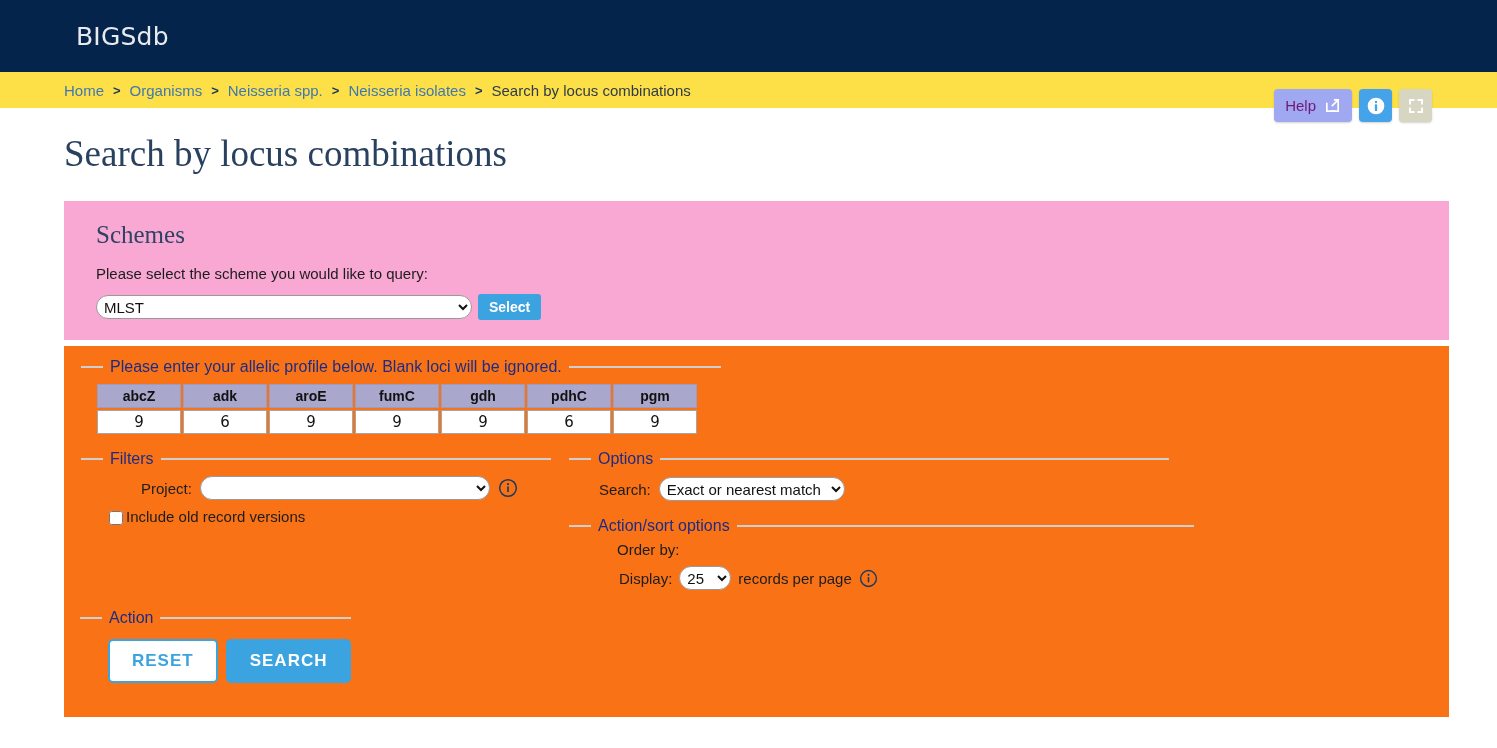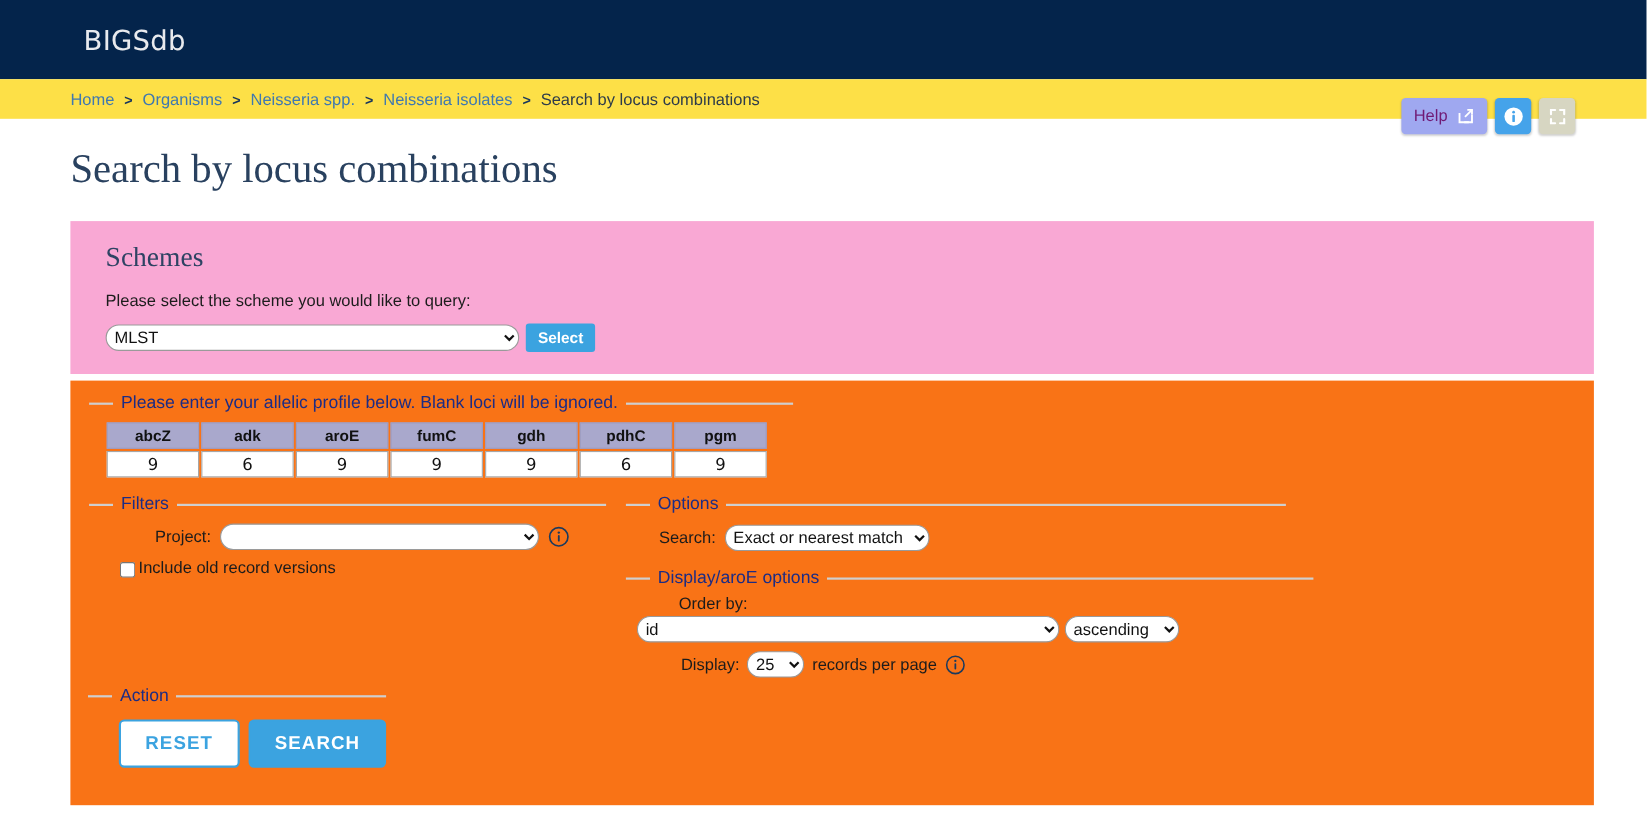--- a/index.html
+++ b/index.html
@@ -374,30 +374,22 @@
         <legend>Options</legend>
         <div class="opt-row">
           <span class="lbl">Search:</span>
           <select class="sel sel-search">
             <option>Exact or nearest match</option>
           </select>
         </div>
       </fieldset>
 
       <fieldset class="fs fs-display" style="margin-top:10px;">
-        <legend>Display/aroE options</legend>
+        <legend>Action/sort options</legend>
         <div class="orderby-label">Order by:</div>
-        <div class="order-row">
-          <select class="sel sel-order">
-            <option>id</option>
-          </select>
-          <select class="sel sel-dir">
-            <option>ascending</option>
-          </select>
-        </div>
         <div class="display-row">
           <span class="lbl">Display:</span>
           <select class="sel sel-disp">
             <option>25</option>
           </select>
           <span class="lbl">records per page</span>
           <span class="info-icon">
             <svg width="19" height="19" viewBox="0 0 24 24">
               <circle cx="12" cy="12" r="10" fill="none" stroke="#1b3a5e" stroke-width="1.8"></circle>
               <circle cx="12" cy="7.4" r="1.3" fill="#1b3a5e"></circle>

